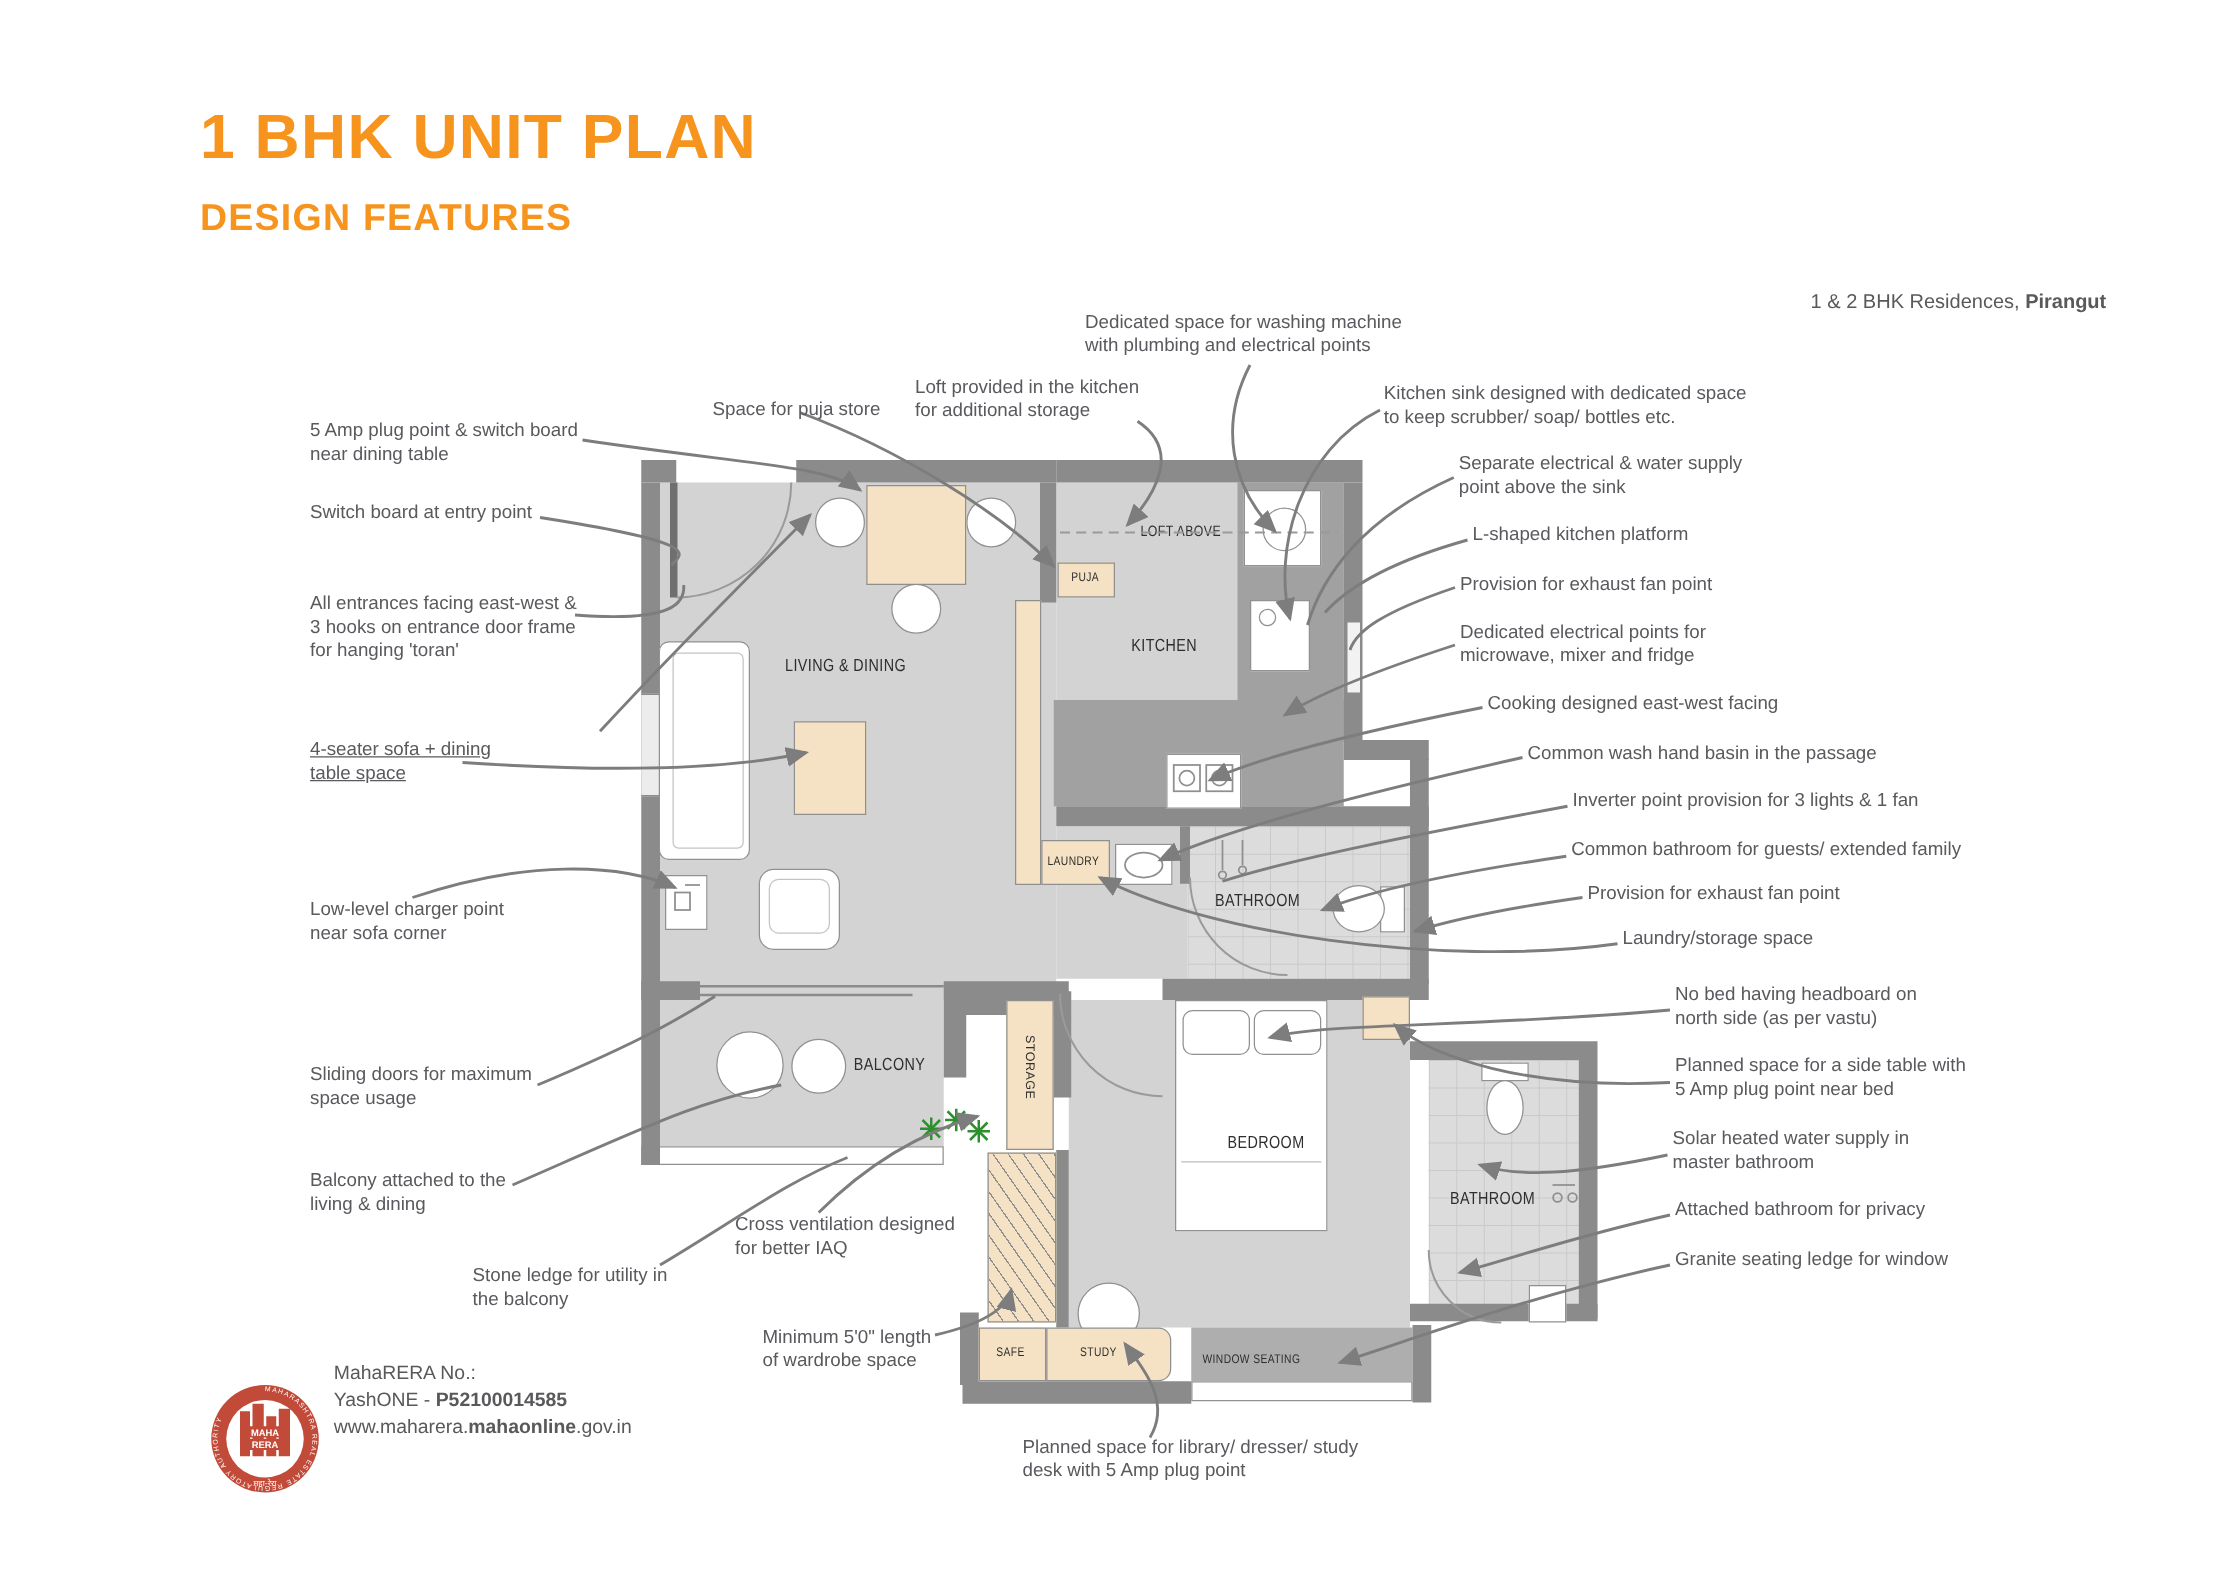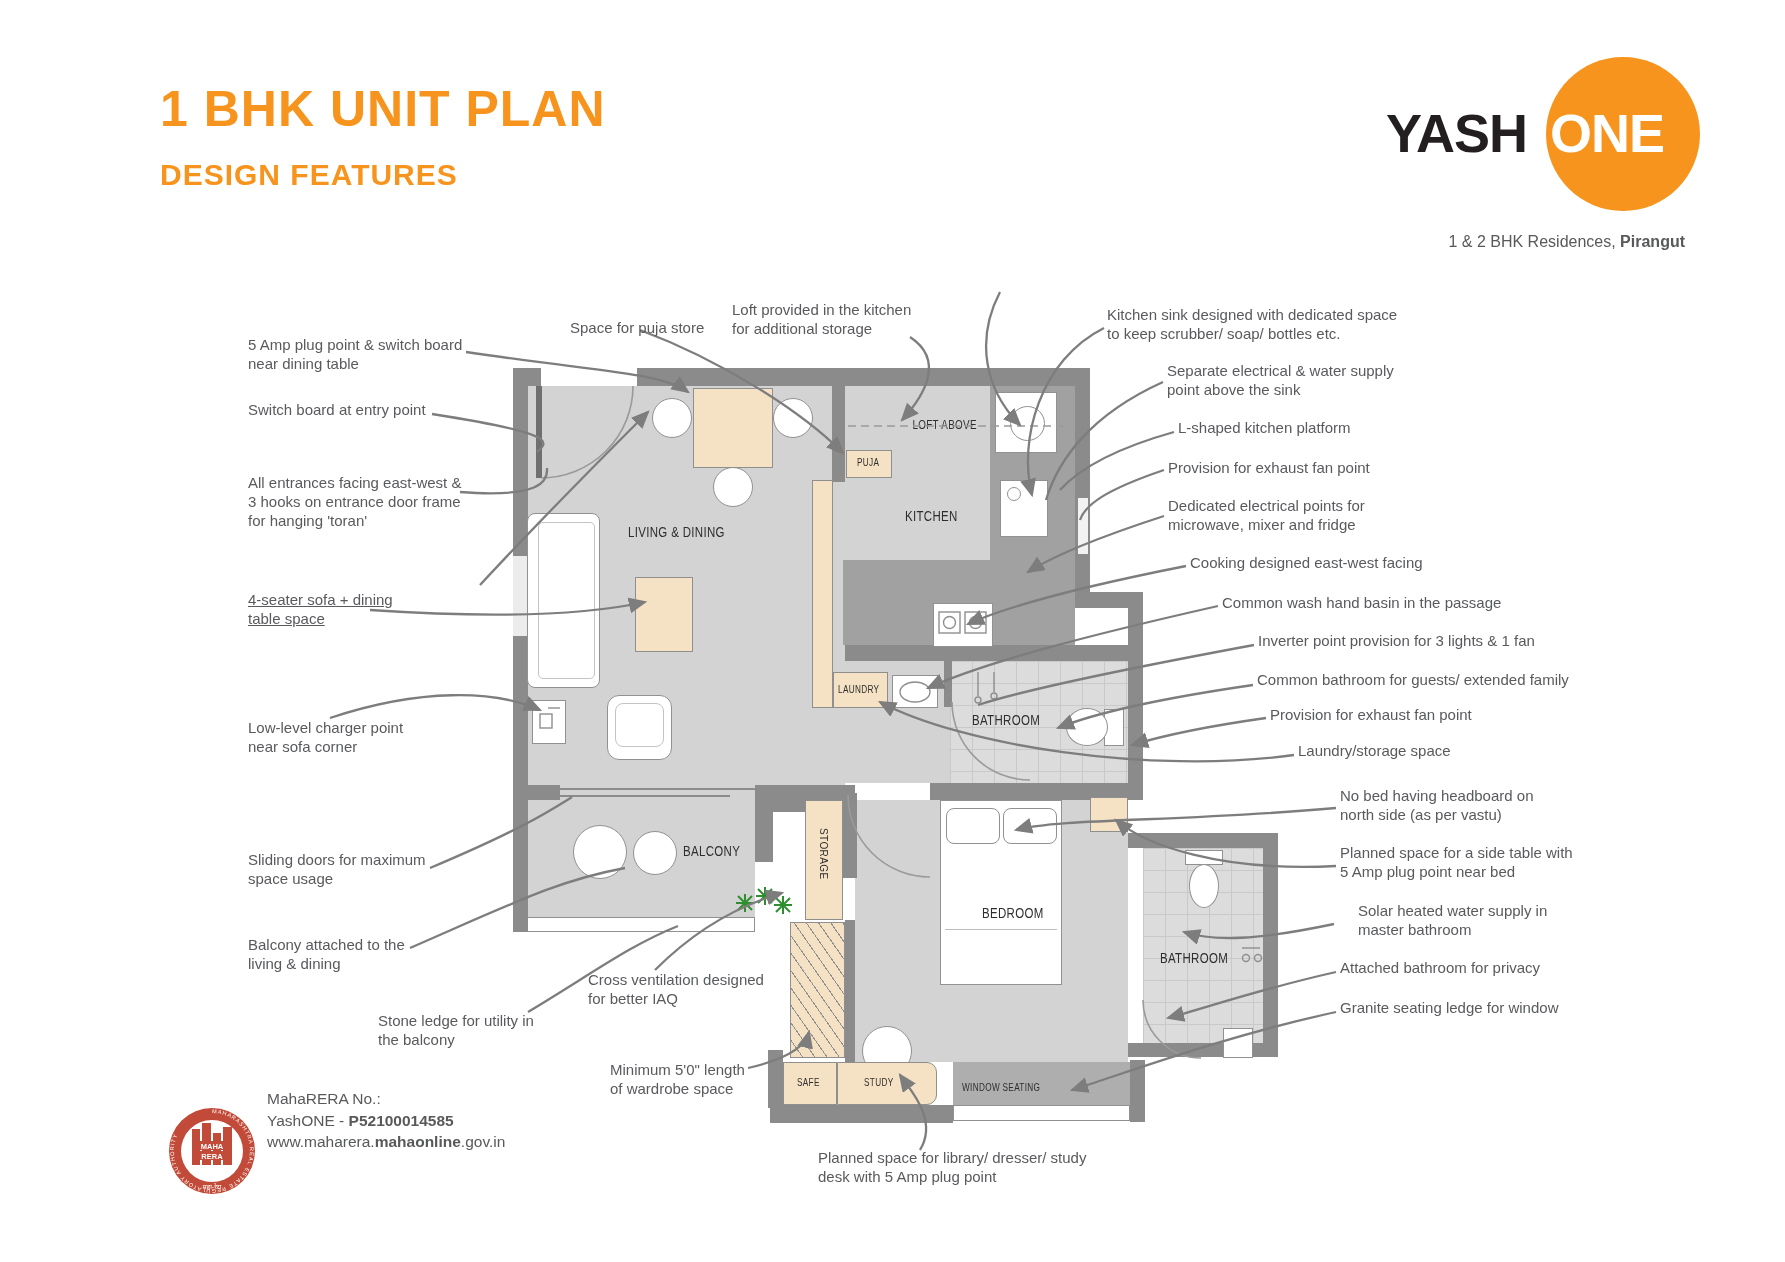--- a/index.html
+++ b/index.html
@@ -34,25 +34,20 @@
   b{font-weight:bold;}
 </style>
 </head>
 <body>
 
 <div class="canvas">
 
   <div class="abs title" style="left:160px;top:80px;">1 BHK UNIT PLAN</div>
   <div class="abs subtitle" style="left:160px;top:158px;">DESIGN FEATURES</div>
 
-  <div class="abs" style="left:1380px;top:50px;width:340px;height:210px;">
-    <div class="logo-circle" style="left:166px;top:7px;width:154px;height:154px;"></div>
-    <div class="abs logo-yash" style="left:6px;top:52px;">YASH</div>
-    <div class="abs logo-one" style="left:170px;top:52px;">ONE</div>
-  </div>
   <div class="abs tagline" style="left:1400px;top:233px;width:285px;text-align:right;"><span>1 &amp; 2 BHK Residences, </span><b>Pirangut</b></div>
 
   <div class="abs" style="left:0;top:0;width:1785px;height:1262px;">
 
     <div class="floor" style="left:528px;top:386px;width:317px;height:414px;"></div>
     <div class="floor" style="left:845px;top:386px;width:230px;height:206px;"></div>
     <div class="platform" style="left:990px;top:386px;width:85px;height:206px;"></div>
     <div class="platform" style="left:843px;top:560px;width:232px;height:85px;"></div>
     <div class="floor" style="left:845px;top:661px;width:105px;height:122px;"></div>
     <div class="tile" style="left:950px;top:661px;width:178px;height:122px;"></div>
@@ -252,34 +247,35 @@
   <div class="ann" style="left:248px;top:336px;width:225px;">5 Amp plug point &amp; switch board near dining table</div>
   <div class="ann nowrap" style="left:248px;top:401px;">Switch board at entry point</div>
   <div class="ann" style="left:248px;top:474px;width:220px;">All entrances facing east-west &amp; 3 hooks on entrance door frame for hanging 'toran'</div>
   <div class="ann" style="left:248px;top:591px;width:150px;text-decoration:underline;">4-seater sofa + dining table space</div>
   <div class="ann" style="left:248px;top:719px;width:180px;">Low-level charger point near sofa corner</div>
   <div class="ann" style="left:248px;top:851px;width:190px;">Sliding doors for maximum space usage</div>
   <div class="ann" style="left:248px;top:936px;width:165px;">Balcony attached to the living &amp; dining</div>
   <div class="ann" style="left:378px;top:1012px;width:160px;">Stone ledge for utility in the balcony</div>
   <div class="ann nowrap" style="left:570px;top:319px;">Space for puja store</div>
   <div class="ann" style="left:732px;top:301px;width:180px;">Loft provided in the kitchen for additional storage</div>
+  <div class="ann" style="left:868px;top:249px;width:272px;">Dedicated space for washing machine with plumbing and electrical points</div>
   <div class="ann" style="left:1107px;top:306px;width:300px;">Kitchen sink designed with dedicated space to keep scrubber/ soap/ bottles etc.</div>
   <div class="ann" style="left:1167px;top:362px;width:240px;">Separate electrical &amp; water supply point above the sink</div>
   <div class="ann nowrap" style="left:1178px;top:419px;">L-shaped kitchen platform</div>
   <div class="ann nowrap" style="left:1168px;top:459px;">Provision for exhaust fan point</div>
   <div class="ann" style="left:1168px;top:497px;width:218px;">Dedicated electrical points for microwave, mixer and fridge</div>
   <div class="ann nowrap" style="left:1190px;top:554px;">Cooking designed east-west facing</div>
   <div class="ann nowrap" style="left:1222px;top:594px;text-align:center;">Common wash hand basin in the passage</div>
   <div class="ann nowrap" style="left:1258px;top:632px;">Inverter point provision for 3 lights &amp; 1 fan</div>
   <div class="ann nowrap" style="left:1257px;top:671px;">Common bathroom for guests/ extended family</div>
   <div class="ann nowrap" style="left:1270px;top:706px;">Provision for exhaust fan point</div>
   <div class="ann nowrap" style="left:1298px;top:742px;">Laundry/storage space</div>
   <div class="ann" style="left:1340px;top:787px;width:200px;">No bed having headboard on north side (as per vastu)</div>
   <div class="ann" style="left:1340px;top:844px;width:240px;">Planned space for a side table with 5 Amp plug point near bed</div>
-  <div class="ann" style="left:1338px;top:902px;width:205px;margin-left:20px;">Solar heated water supply in master bathroom</div>
+  <div class="ann" style="left:1338px;top:902px;width:205px;">Solar heated water supply in master bathroom</div>
   <div class="ann nowrap" style="left:1340px;top:959px;">Attached bathroom for privacy</div>
   <div class="ann nowrap" style="left:1340px;top:999px;">Granite seating ledge for window</div>
   <div class="ann" style="left:572px;top:971px;width:180px;margin-left:16px;">Cross ventilation designed for better IAQ</div>
   <div class="ann" style="left:610px;top:1061px;width:150px;">Minimum 5'0" length of wardrobe space</div>
   <div class="ann" style="left:818px;top:1149px;width:295px;">Planned space for library/ dresser/ study desk with 5 Amp plug point</div>
 
   <svg class="abs" style="left:168px;top:1105px;" width="88" height="92" viewBox="0 0 88 92">
     <circle cx="44" cy="46" r="43" fill="#c24a38"></circle>
     <circle cx="44" cy="46" r="31" fill="#ffffff"></circle>
     <defs>

